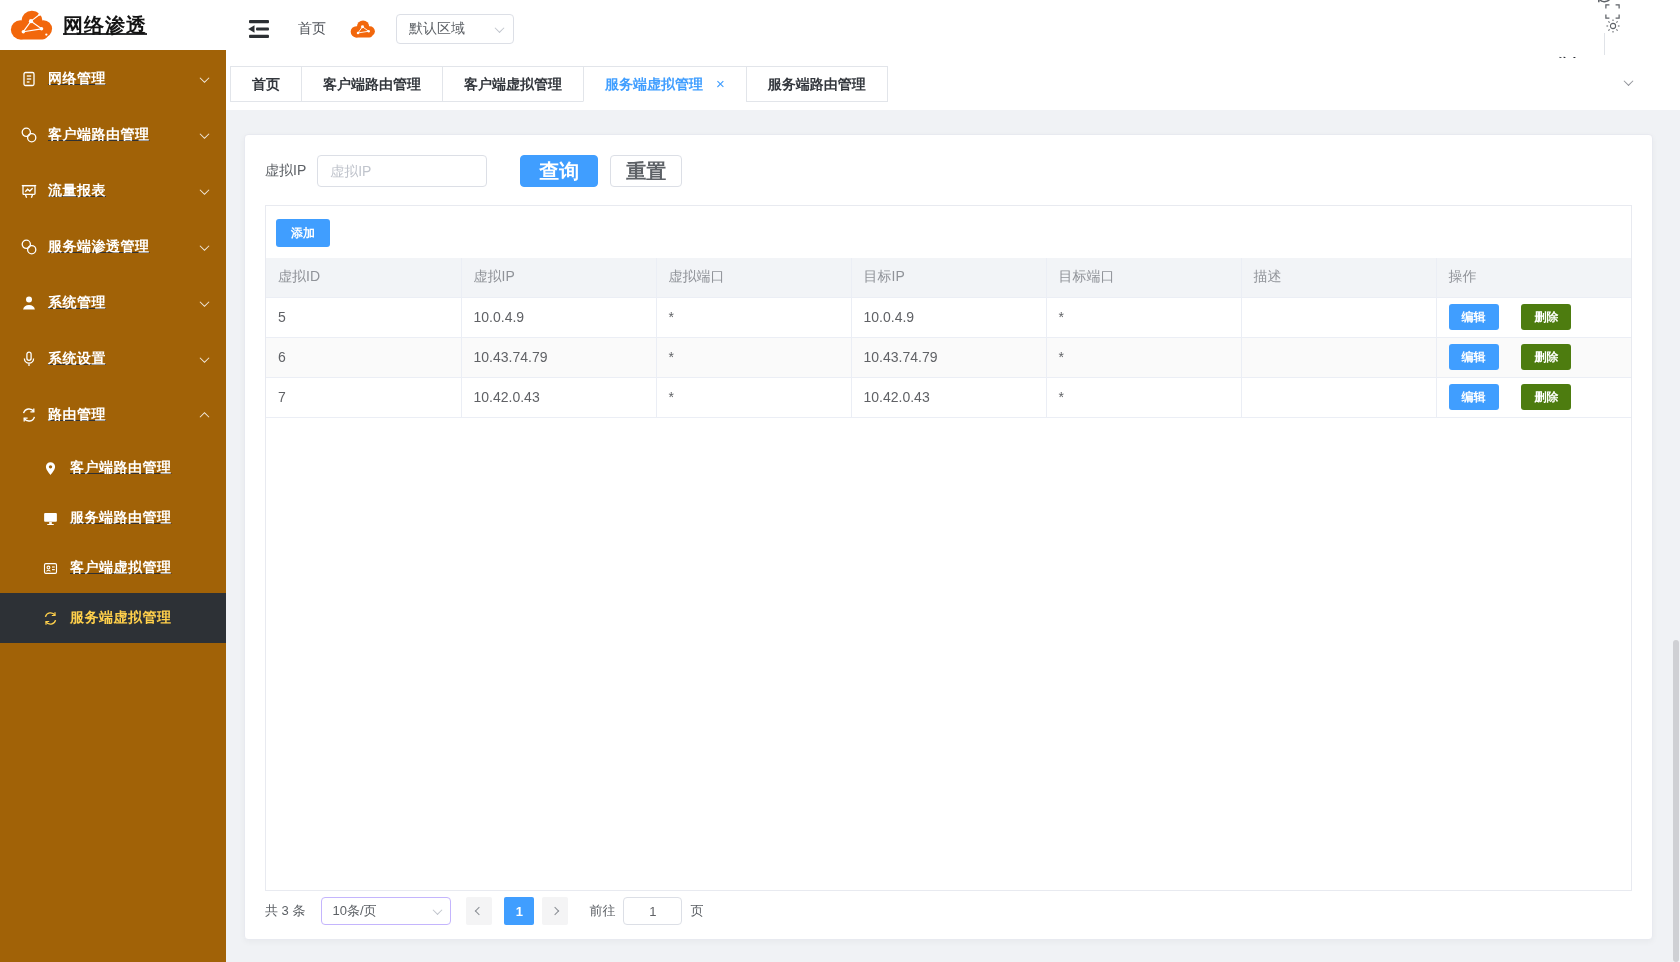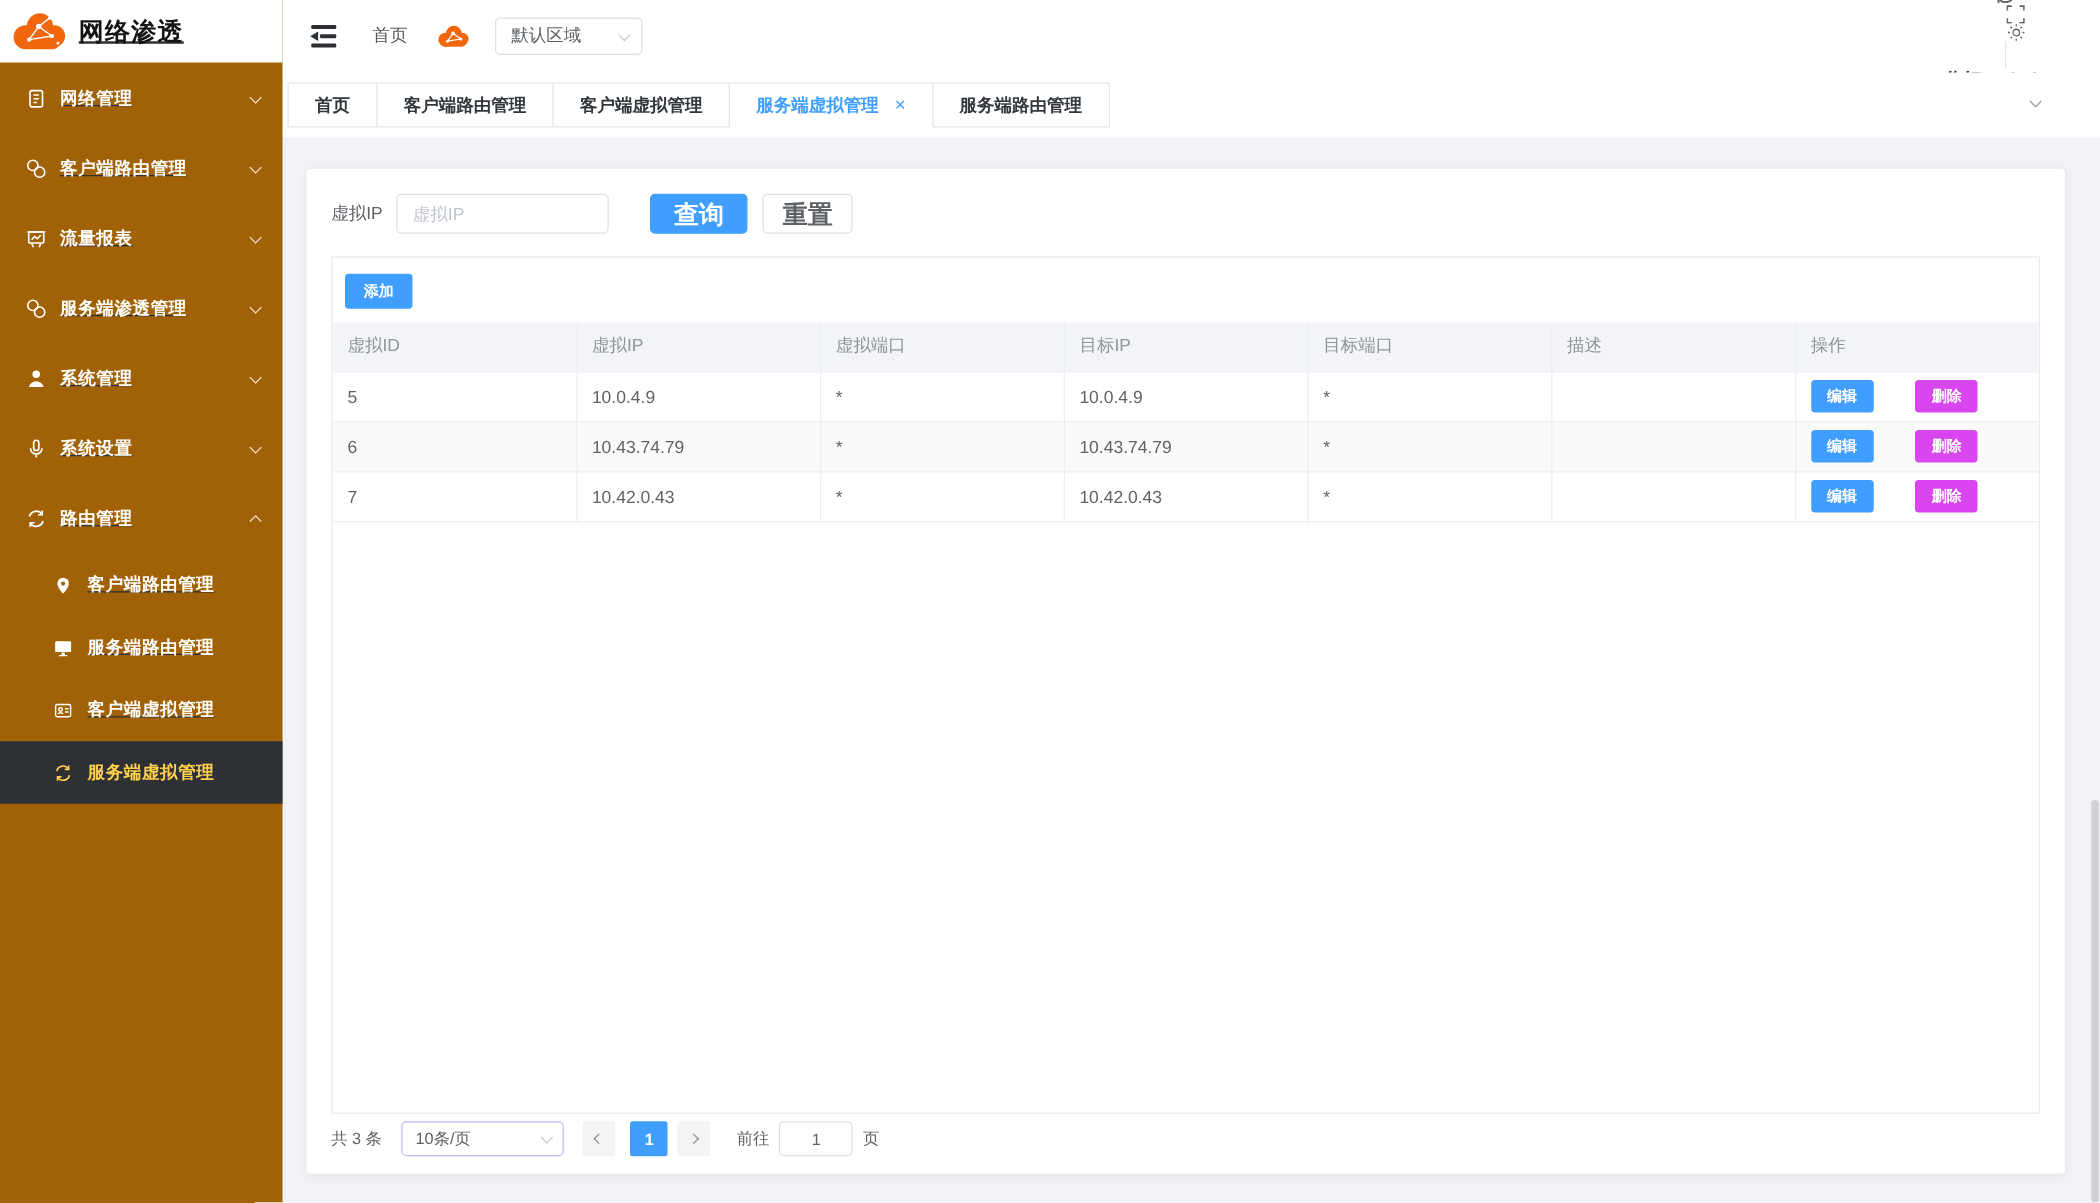--- a/index.html
+++ b/index.html
@@ -72,21 +72,21 @@
   table.grid { width:100%; border-collapse:collapse; table-layout:fixed; }
   .grid th { background:#f2f4f7; height:39px; font-size:14px; font-weight:500; color:#909399; text-align:left;
     padding:0 12px; border:1px solid #ebeef5; border-top:none; }
   .grid th:first-child { border-left:none; } .grid th:last-child { border-right:none; }
   .grid td { height:40px; font-size:14px; color:#606266; padding:0 12px; border:1px solid #ebeef5; background:#fff; }
   .grid td:first-child { border-left:none; } .grid td:last-child { border-right:none; }
   .grid tr.striped td { background:#fafafa; }
   .cell-btn { height:26px; padding:0 13px; font-size:12px; border:none; border-radius:3px; color:#fff;
     cursor:pointer; font-family:inherit; font-weight:600; }
   .btn-edit { background:#409eff; }
-  .btn-del  { background:#d946ef; margin-left:30px; }
+  .btn-del  { background:#4d7c0f; margin-left:19px; }
   
   .pager { height:28px; flex:0 0 28px; display:flex; align-items:center; font-size:13px; color:#5d6166; }
   .pager .total { margin-right:16px; }
   .size-select { width:130px; height:28px; border:1px solid #c4b5fd; border-radius:4px; display:flex;
     align-items:center; padding:0 9px 0 10px; cursor:pointer; color:#5d6166; background:#fff; }
   .size-select .sv { flex:1; font-size:13px; }
   .pg-btn { width:26px; height:28px; background:#f4f4f5; border:none; border-radius:2px; margin-left:15px;
     display:flex; align-items:center; justify-content:center; cursor:pointer; }
   .pg-btn .chev { width:6px; height:6px; }
   .chev.left  { transform:rotate(135deg); border-color:#8a8e94; }

